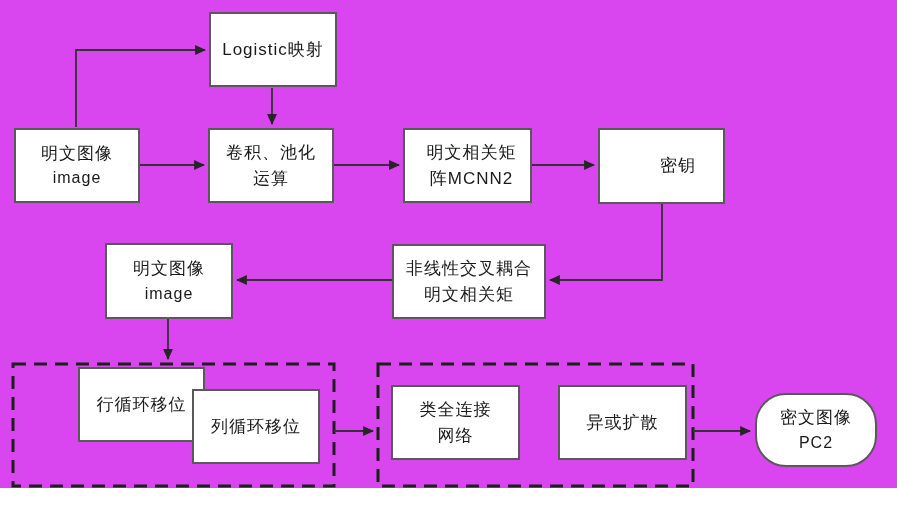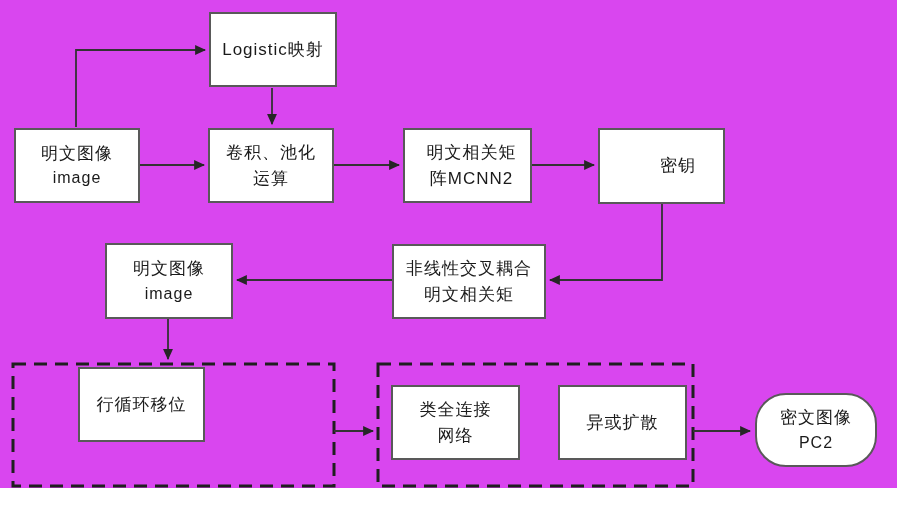--- a/index.html
+++ b/index.html
@@ -107,20 +107,23 @@
 
   <div class="box" id="n-chaos">
     <span>非线性交叉耦合</span>
     <span>明文相关矩</span>
   </div>
 
   <div class="box" id="n-rowshift">
     <span>行循环移位</span>
   </div>
 
+  <div class="box" id="n-colshift">
+    <span>列循环移位</span>
+  </div>
 
   <div class="box" id="n-xor">
     <span>异或扩散</span>
   </div>
 
   <div class="box" id="n-fcnet">
     <span>类全连接</span>
     <span>网络</span>
   </div>
 

